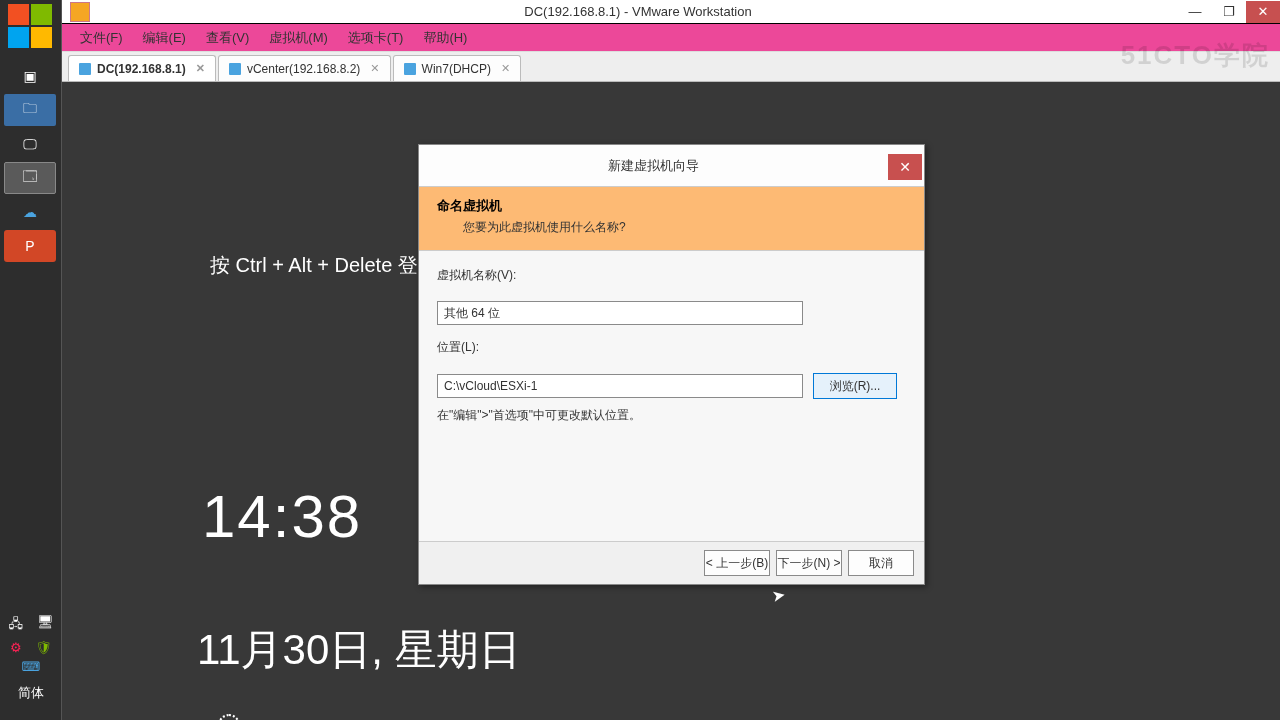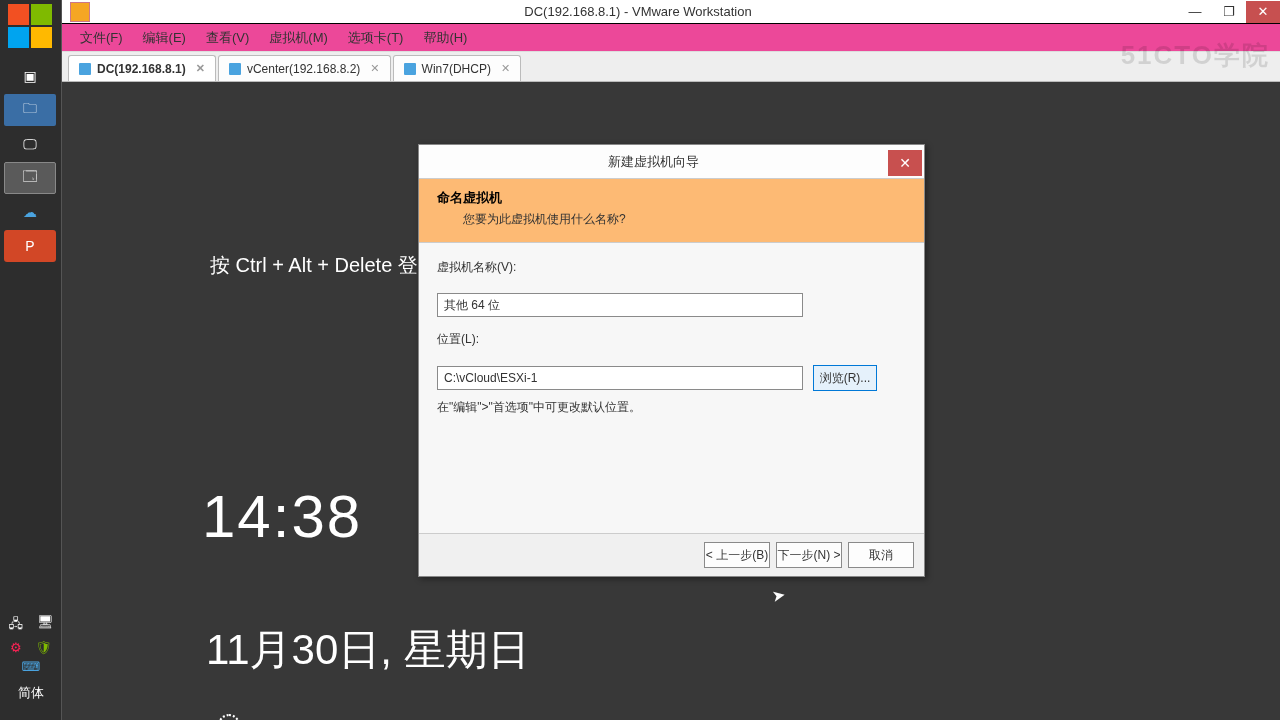--- a/index.html
+++ b/index.html
@@ -32,36 +32,36 @@
 
 .vm-tabs { height:30px; background:#eee; display:flex; align-items:flex-end; padding:0 6px; gap:2px; border-bottom:1px solid #bbb;}
 .vm-tab { height:26px; padding:0 10px; background:#fdfdfd; border:1px solid #bbb; border-bottom:none; border-radius:3px 3px 0 0; display:flex; align-items:center; gap:6px; font-size:12px; color:#333;}
 .vm-tab.active { font-weight:bold; background:#fff;}
 .vm-tab .x { color:#999; margin-left:4px; font-size:11px;}
 .vm-tab .ico { width:12px; height:12px; background:#4aa3df; display:inline-block; border-radius:1px;}
 
 .vm-view { flex:1; background:#383838; position:relative; }
 .lock-text { position:absolute; left:148px; top:170px; color:#fff; font-size:20px; }
 .clock { position:absolute; left:140px; top:400px; color:#fff; font-size:60px; font-weight:100; letter-spacing:2px;}
-.date { position:absolute; left:144px; top:540px; color:#fff; font-size:42px; font-weight:300;}
+.date { position:absolute; left:135px; top:540px; color:#fff; font-size:42px; font-weight:300;}
 .spinner { position:absolute; left:156px; top:632px; width:22px; height:22px; border:2px dotted #fff; border-radius:50%; }
 
 
 .wizard { position:absolute; left:418px; top:144px; width:507px; background:#ececec; border:1px solid #888; box-shadow:2px 2px 6px rgba(0,0,0,0.4); z-index:10;}
-.wz-title { height:34px; background:#fdfdfd; display:flex; align-items:center; border-bottom:1px solid #ccc;}
+.wz-title { height:42px; background:#fdfdfd; display:flex; align-items:center; border-bottom:1px solid #ccc;}
 .wz-title-text { flex:1; text-align:center; font-size:13px; color:#333;}
 .wz-close { width:34px; height:26px; background:#c8504f; color:#fff; display:flex; align-items:center; justify-content:center; font-size:14px; margin:2px 2px 0 0;}
 .wz-head { background:#fdba74; padding:10px 18px 14px; border-bottom:1px solid #ccc;}
 .wz-head-title { font-weight:bold; font-size:13px; margin-bottom:4px;}
 .wz-head-sub { font-size:12px; color:#333; padding-left:26px;}
 .wz-body { background:#f7f7f7; padding:16px 18px 18px; min-height:290px;}
 .wz-label { font-size:12px; color:#333; margin-bottom:4px;}
 .wz-input { width:366px; height:24px; padding:2px 6px; font-size:12px; border:1px solid #8a8a8a; background:#fff; color:#333; }
 .wz-row { display:flex; align-items:center; gap:10px; margin-bottom:14px;margin-top:17px;}
-.wz-browse { width:64px; height:26px; font-size:12px; border:1px solid #0078d7; background:#e5f1fb; color:#333;}
+.wz-browse { width:84px; height:26px; font-size:12px; border:1px solid #0078d7; background:#e5f1fb; color:#333;}
 .wz-hint { font-size:12px; color:#333; margin-top:-6px;}
 .wz-foot { background:#f0f0f0; border-top:1px solid #ccc; padding:8px 10px; display:flex; justify-content:flex-end; gap:6px;}
 .wz-btn { width:66px; height:26px; font-size:12px; border:1px solid #8a8a8a; background:#fdfdfd; color:#333;}
 
 .cursor { position:absolute; left:772px; top:586px; font-size:16px; color:#fff; z-index:20; transform:rotate(-10deg);}
 </style>
 </head>
 <body>
 
 <div class="left-taskbar">

